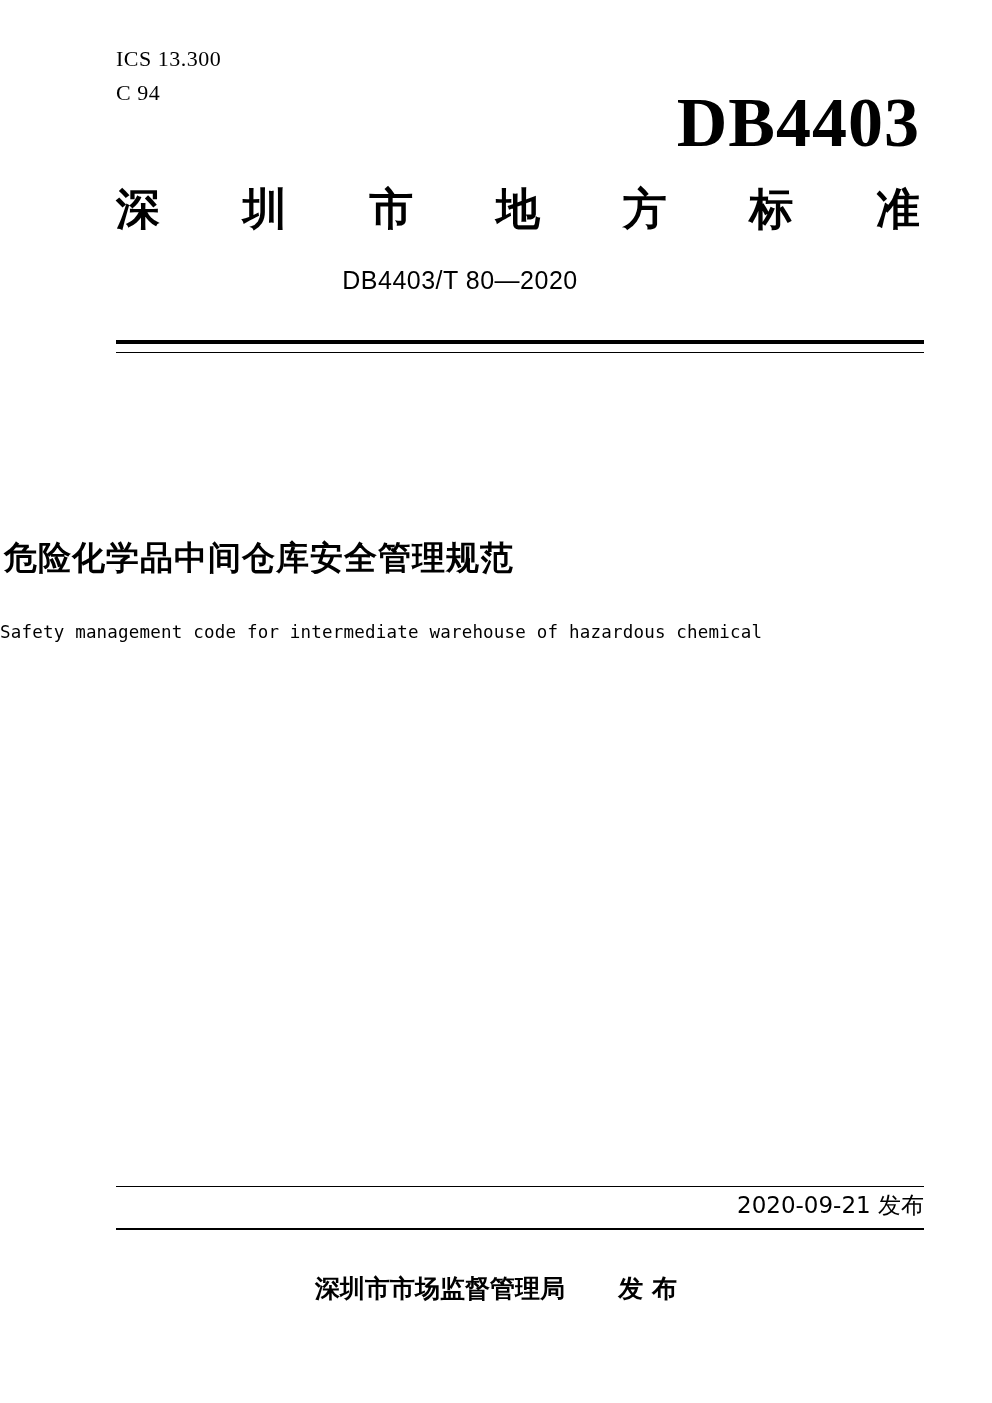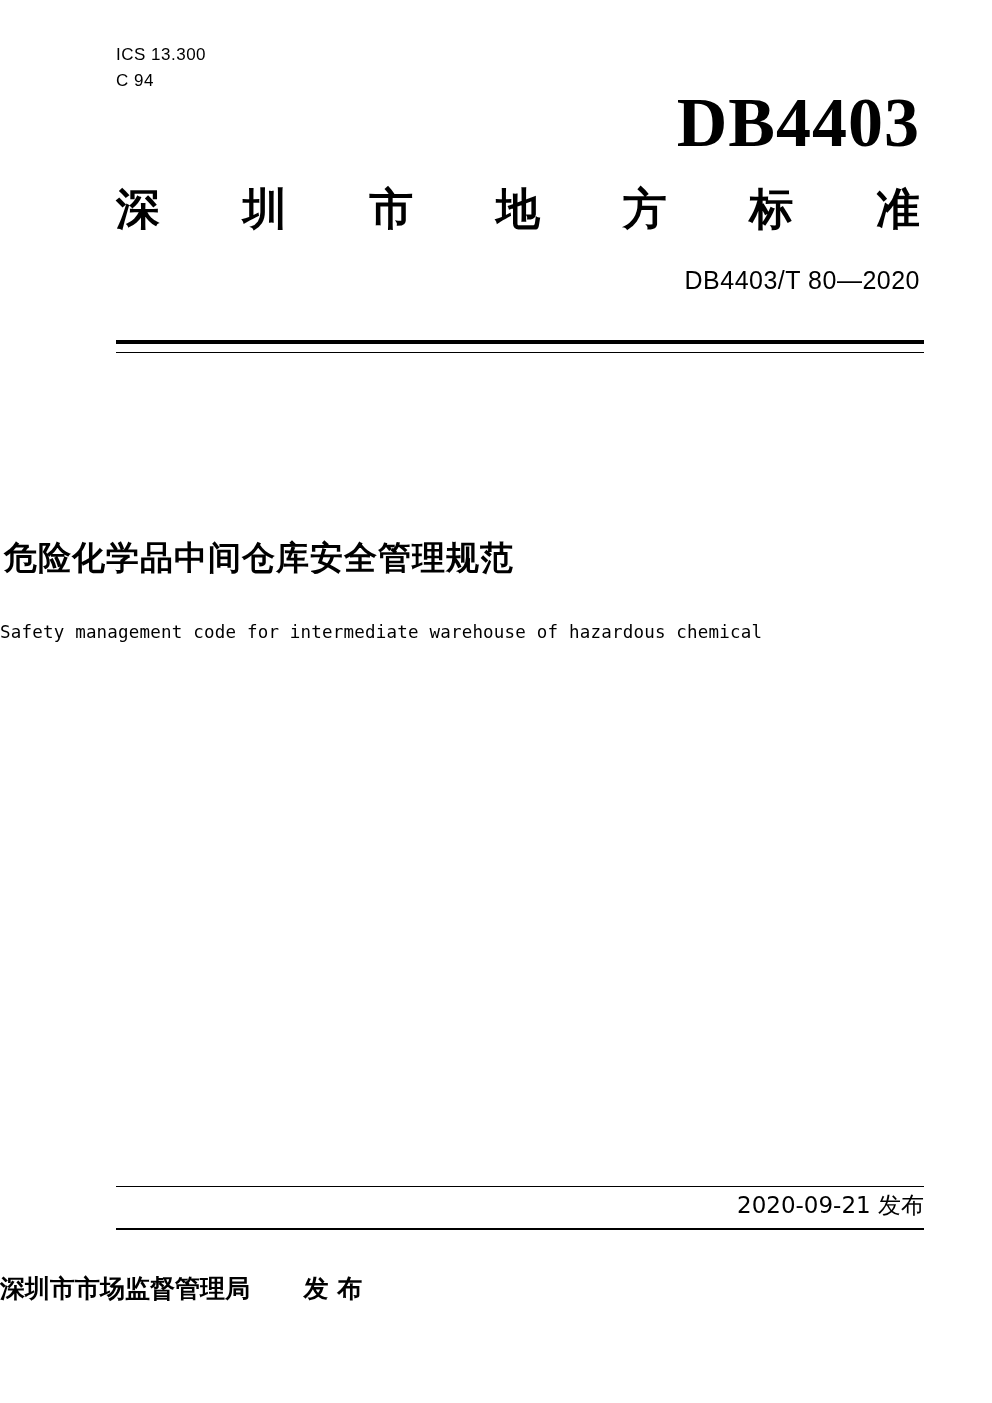--- a/index.html
+++ b/index.html
@@ -22,22 +22,22 @@
     width: 992px;
     height: 1403px;
     box-sizing: border-box;
   }
 
   
   .ics-block {
     position: absolute;
     left: 116px;
     top: 42px;
-    font-family: Liberation Sans, sans-serif;
-    font-size: 17px;
+    font-family: Liberation Serif, serif;
+    font-size: 22px;
     letter-spacing: 0.5px;
     line-height: 1.55;
   }
   .ics-block div { white-space: pre; }
 
   
   .std-code {
     position: absolute;
     left: 0;
     right: 72px;
@@ -65,21 +65,21 @@
     letter-spacing: 0;
   }
   .cn-banner span { display: inline-block; }
 
   
   .std-number {
     position: absolute;
     left: 0;
     right: 72px;
     top: 266px;
-    text-align: right;
+    text-align: center;
     font-family: "Liberation Sans", sans-serif;
     font-size: 25px;
     letter-spacing: 0.5px;
   }
 
   
   .rule-thick {
     position: absolute;
     left: 116px;
     width: 808px;
@@ -146,20 +146,21 @@
     height: 2px;
     background: #000;
   }
 
   
   .issuer {
     position: absolute;
     left: 0;
     width: 992px;
     top: 1272px;
+    text-align: center;
     font-family: "DejaVu Sans", sans-serif;
     font-weight: bold;
     font-size: 25px;
   }
   .issuer .gap { display: inline-block; width: 36px; }
 </style>
 </head>
 <body>
 
 <div class="page">

